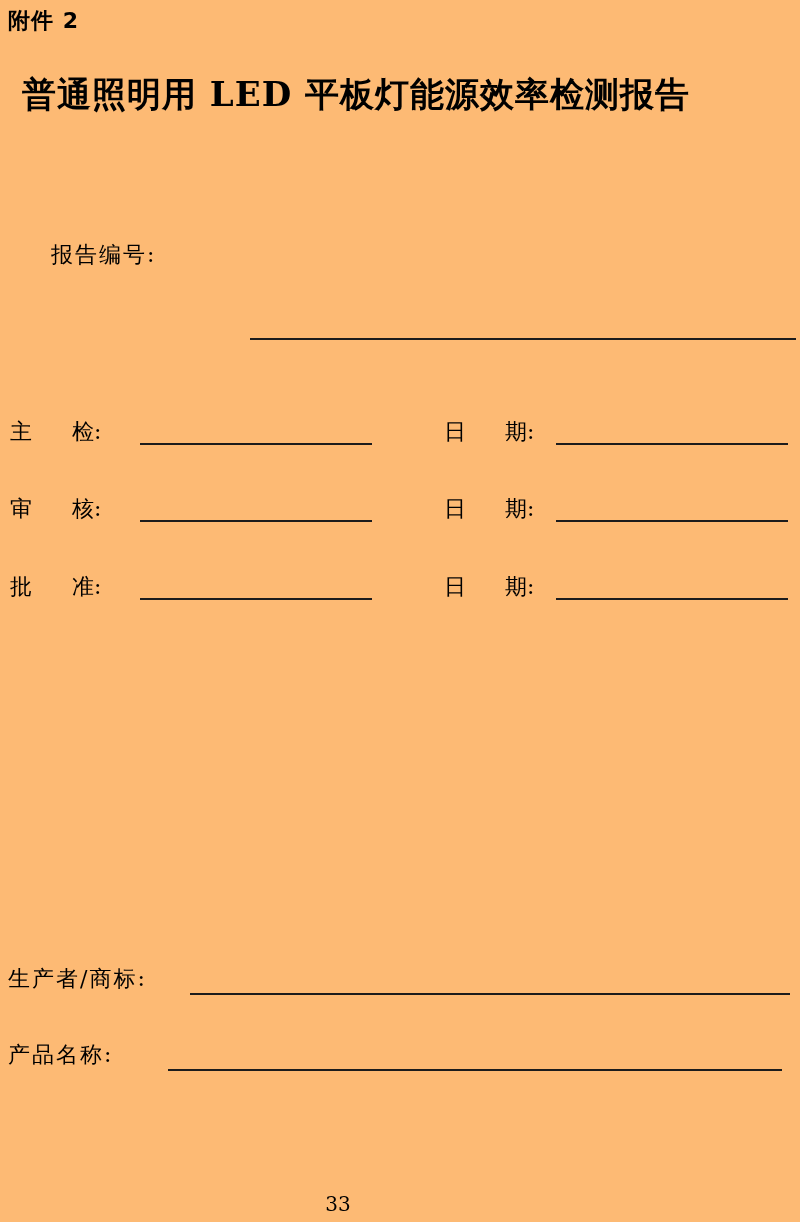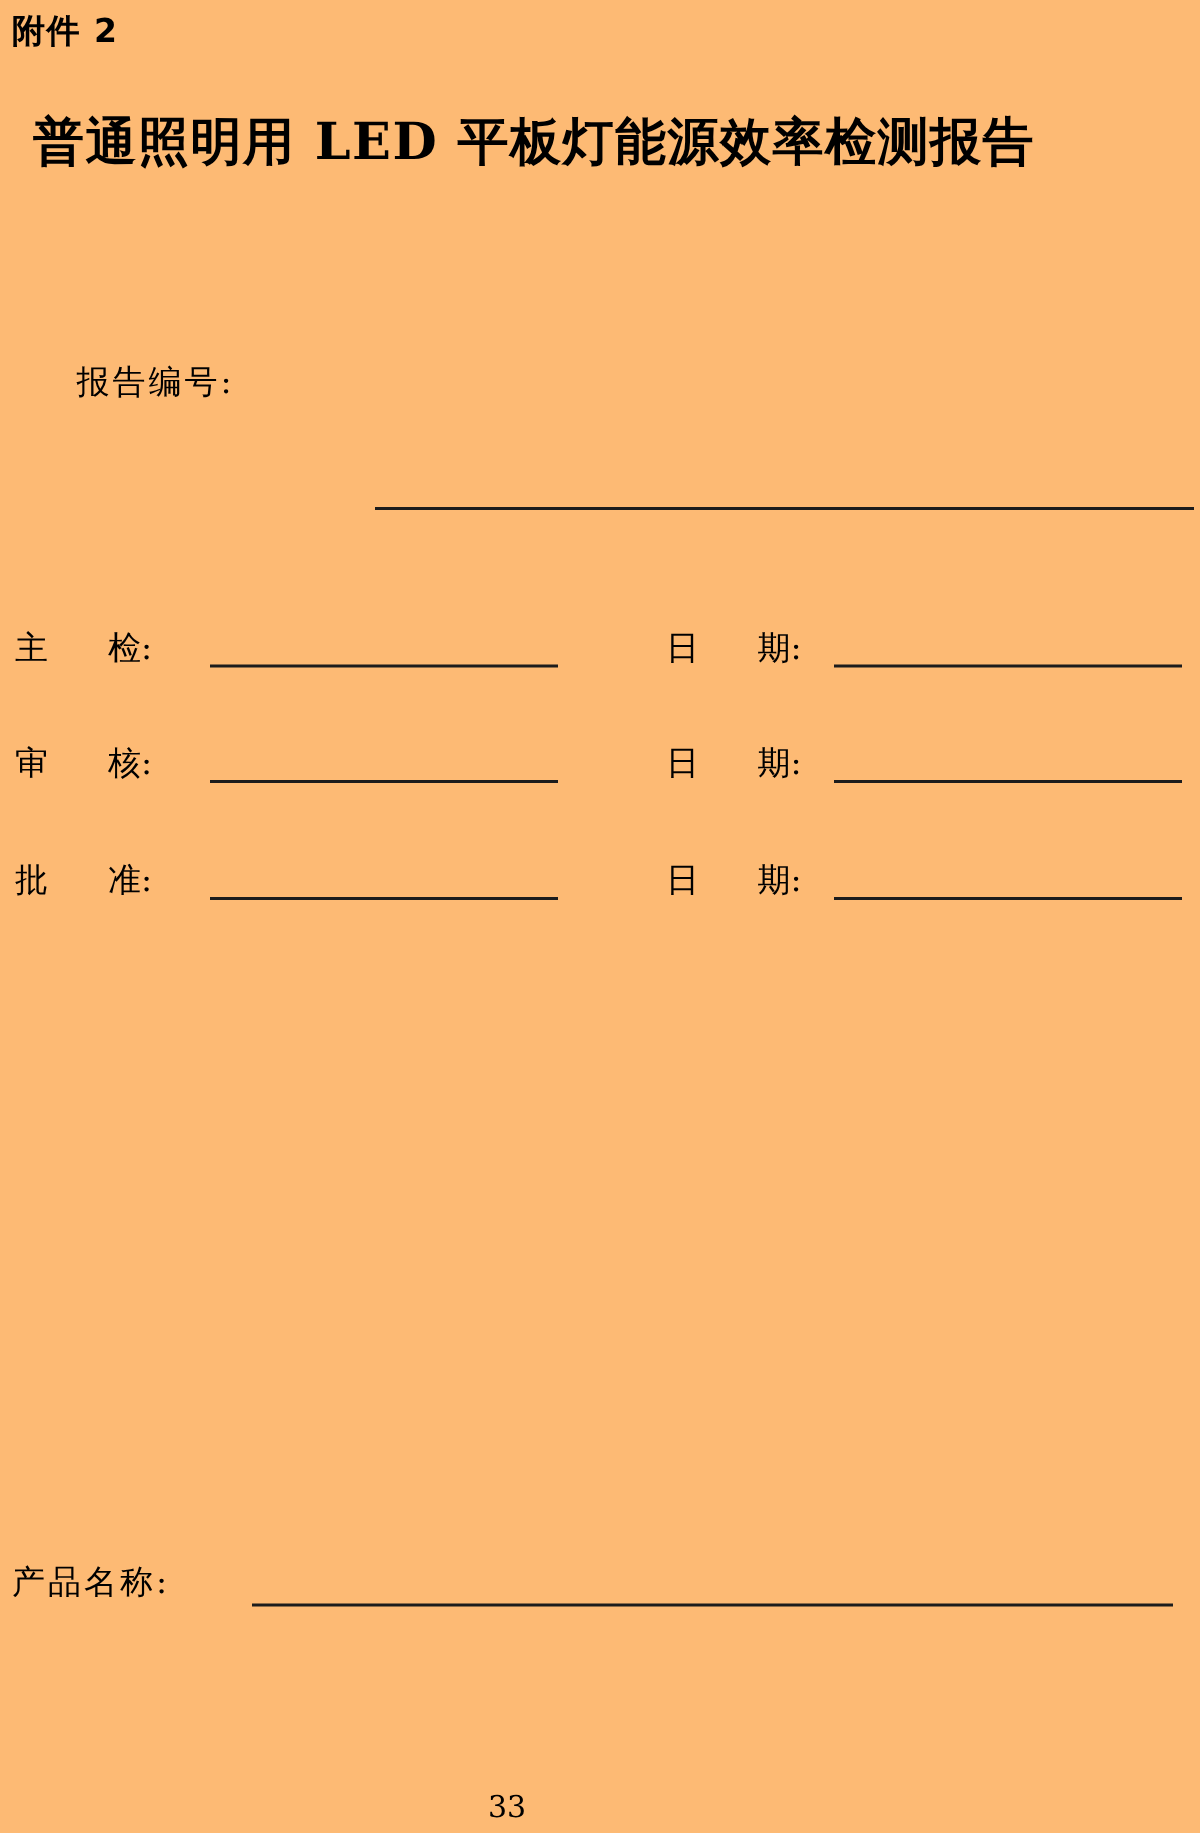--- a/index.html
+++ b/index.html
@@ -140,20 +140,24 @@
     <span class="ch sl1">批</span>
     <span class="ch sl2">准:</span>
     <span class="line sline1"></span>
     <span class="ch sd1">日</span>
     <span class="ch sd2">期:</span>
     <span class="line sline2"></span>
   </div>
 
 
 
+  <div class="prod-row p-2">
+    <span class="prod-label">生产者/商标:</span>
+    <span class="line pline"></span>
+  </div>
 
   <div class="prod-row p-3">
     <span class="prod-label">产品名称:</span>
     <span class="line pline"></span>
   </div>
 
 
   <div class="page-number">33</div>
 
 </div>

